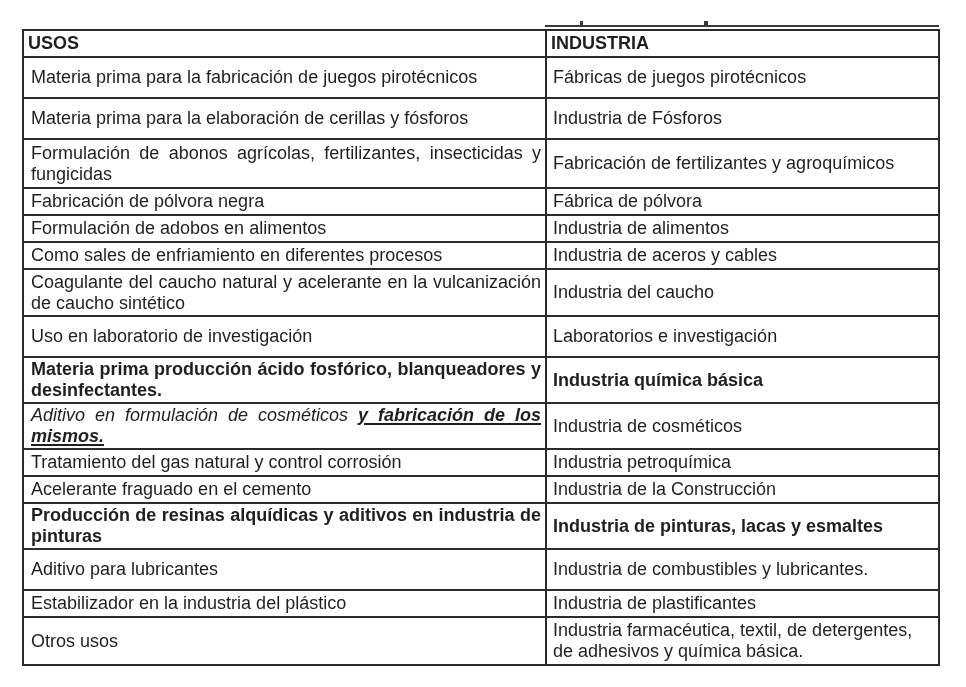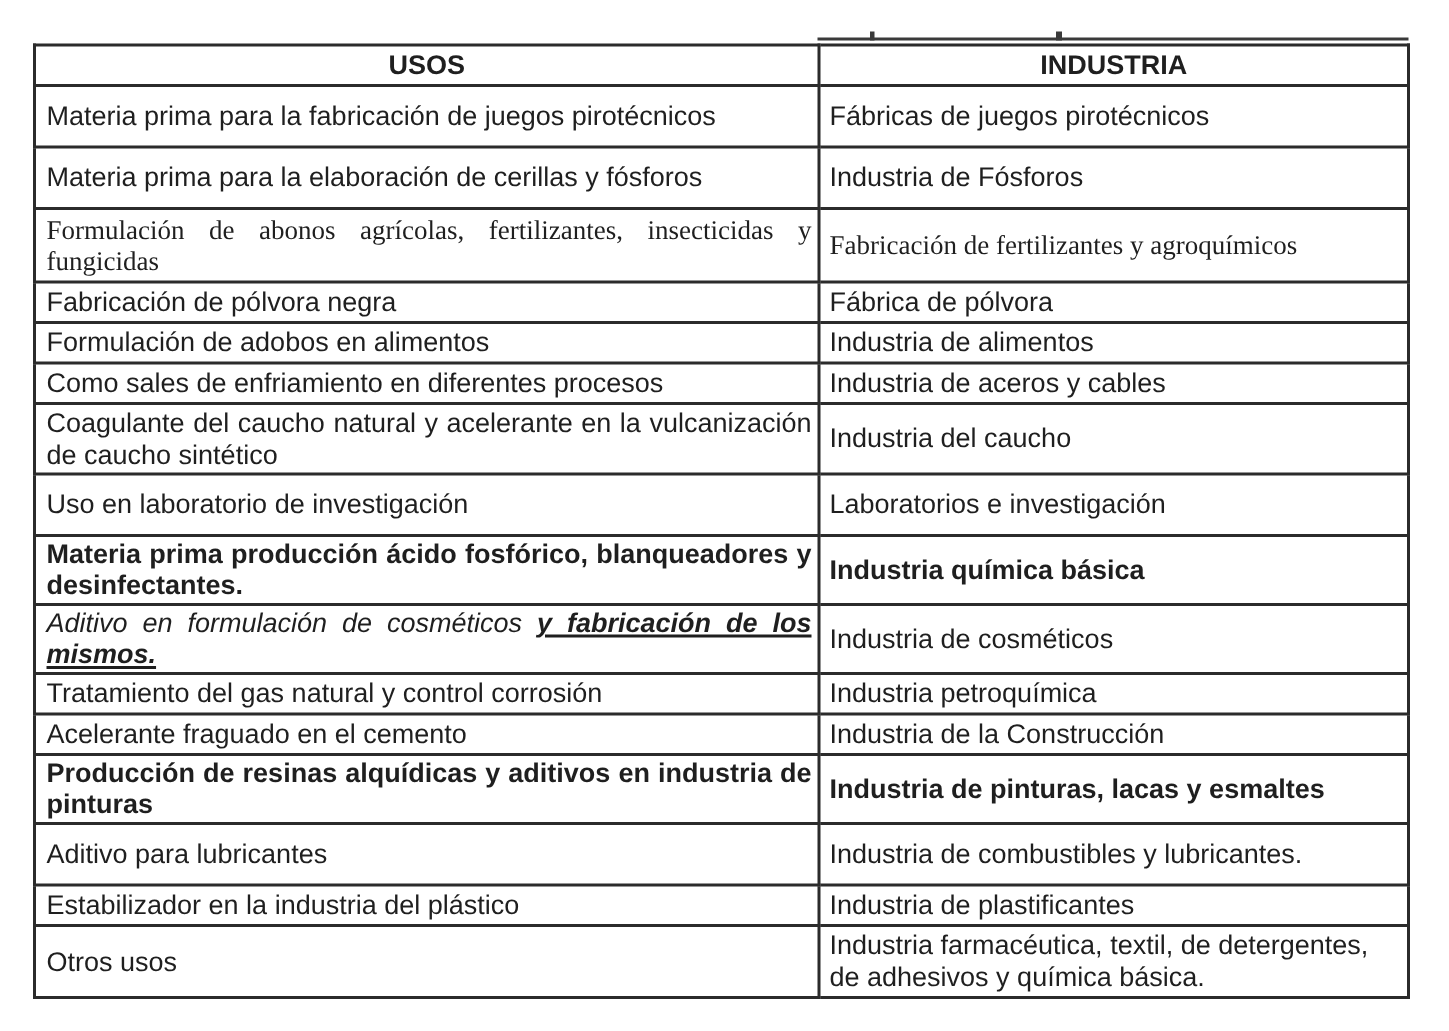--- a/index.html
+++ b/index.html
@@ -33,38 +33,38 @@
   col.col-industria{width:393px;}
   th,td{
     border:2px solid var(--border);
     vertical-align:middle;
     font-size:18px;
     line-height:21px;
     overflow:hidden;
   }
   th{
     font-weight:bold;
-    text-align:center;
+    text-align:left;
     padding:1px 4px;
   }
   td{padding:1px 4px 1px 7px;}
   td.ind{padding:1px 4px 1px 6px;}
   td.justify{text-align:justify;}
   .it{font-style:italic;}
   .it-em{
     font-style:italic;
     font-weight:bold;
     text-decoration:underline;
     text-decoration-thickness:2px;
     text-underline-offset:2px;
   }
   
   tr.h26{height:41px;margin-left:47px;} tr.h27{height:27px;}
   tr.h44{height:44px;border-radius:15px;} tr.h46{height:46px;font-weight:bold;}
-  tr.h47{height:47px;margin-left:24px;} tr.h48{height:48px;padding-left:36px;} tr.h49{height:49px;font-family:Liberation Serif, serif;}
+  tr.h47{height:47px;margin-left:24px;} tr.h48{height:48px;padding-left:36px;} tr.h49{height:49px;}
 </style>
 </head>
 <body>
 
 <div class="page">
 
   <div class="artifact-line"></div>
   <div class="artifact-tick t1"></div>
   <div class="artifact-tick t2"></div>
 

